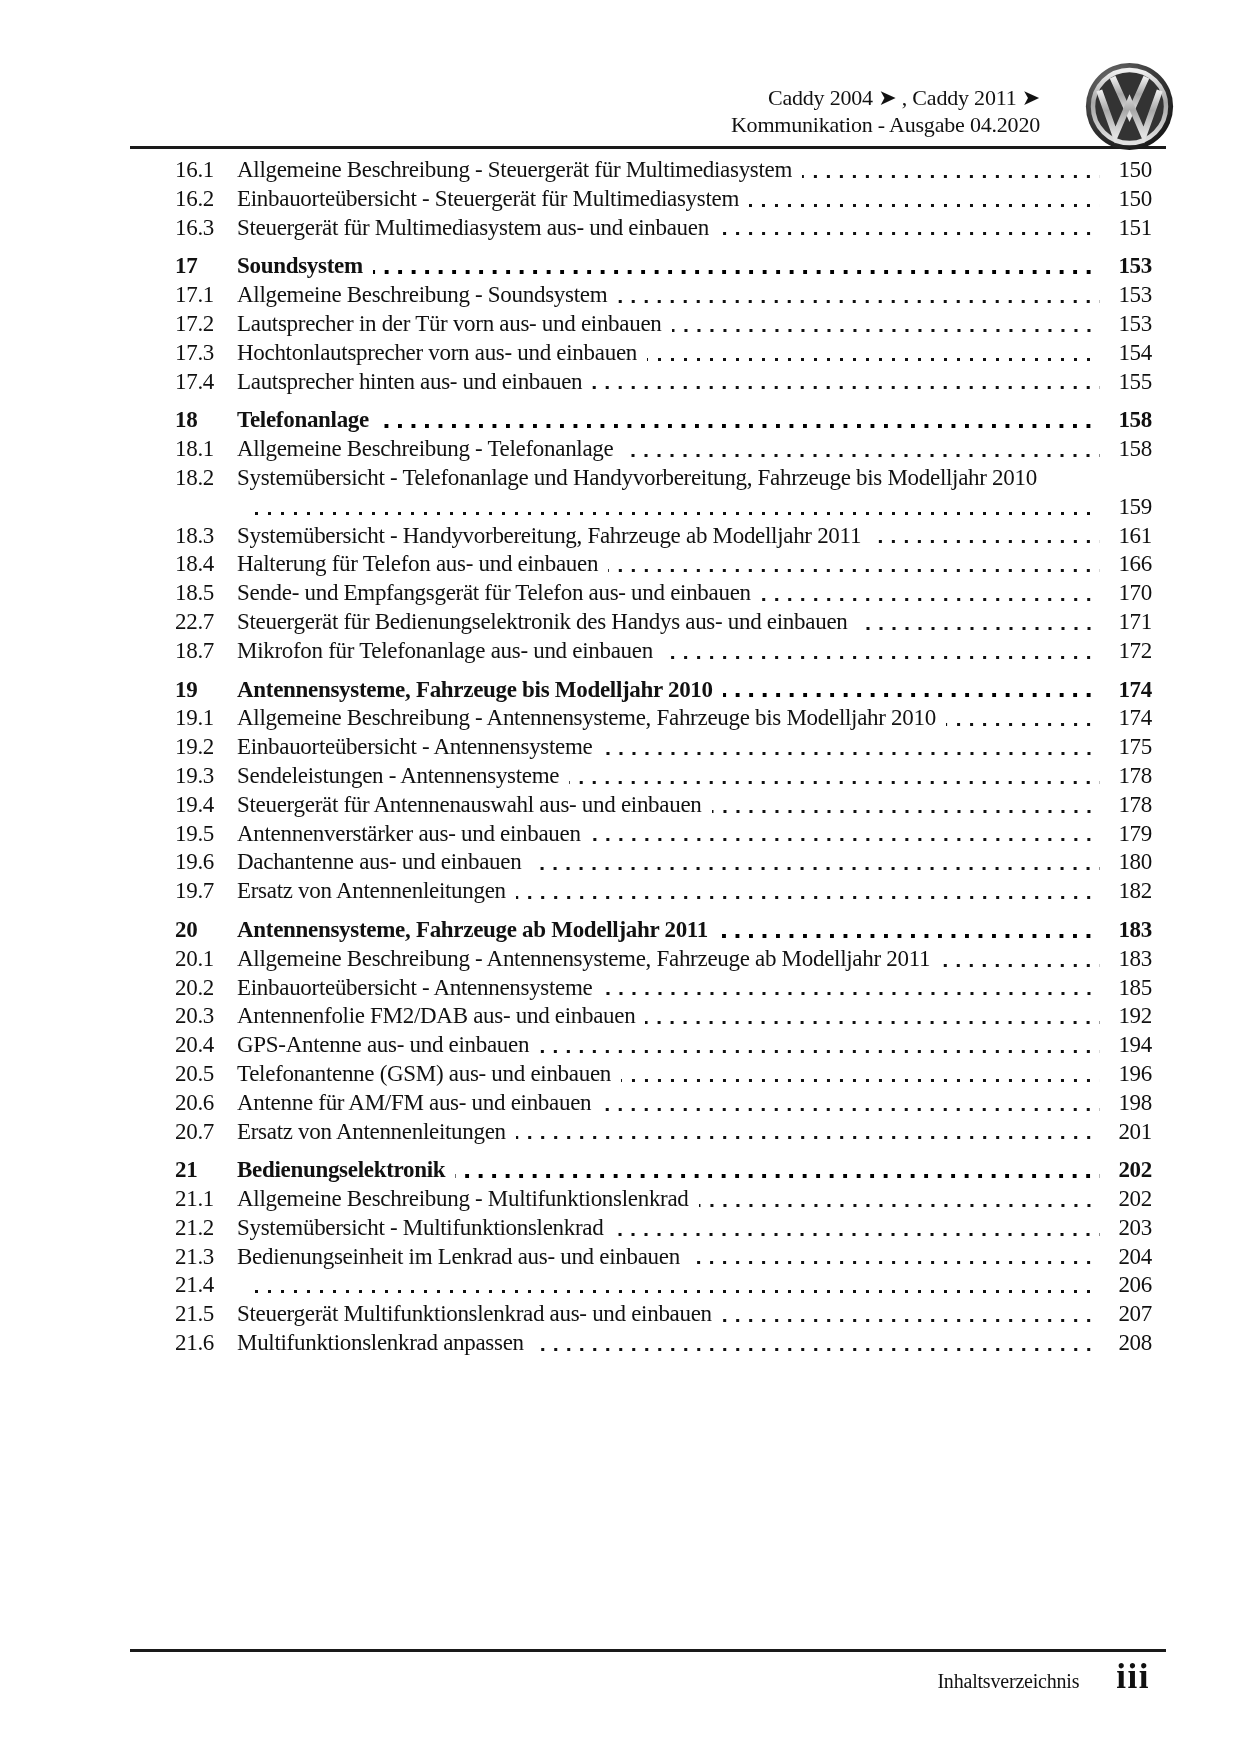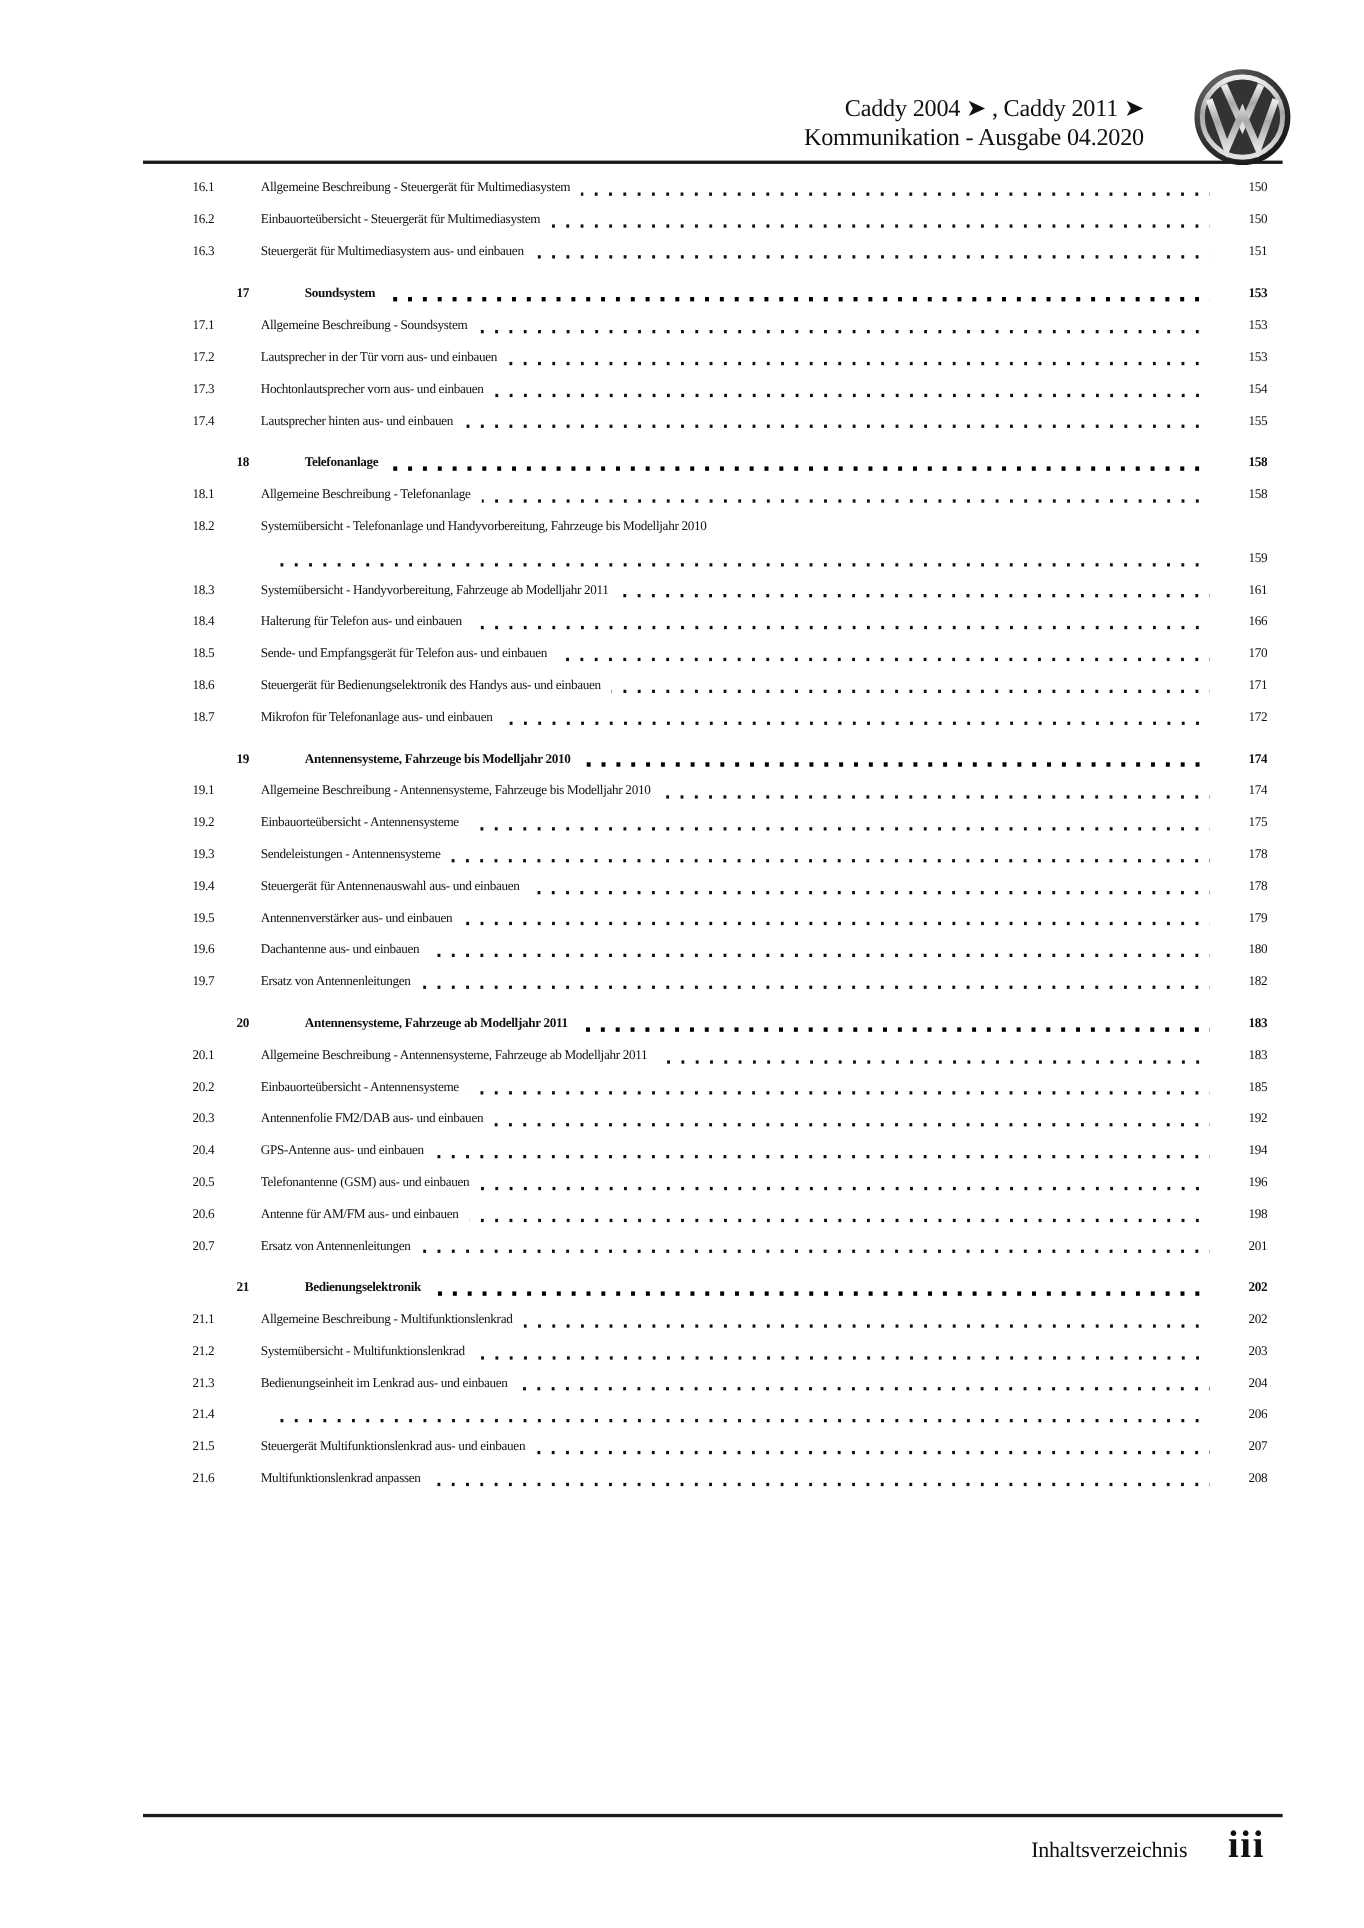--- a/index.html
+++ b/index.html
@@ -11,26 +11,26 @@
 
   
   .header-text {
     position:absolute; top:84px; right:200px; text-align:right;
     font-size:22px; line-height:27px; letter-spacing:-0.2px; white-space:nowrap;
   }
   .header-rule { position:absolute; left:130px; right:74px; top:146px; height:3px; background:#1a1a1a; }
   .vw-logo { position:absolute; left:1085px; top:62px; width:89px; height:89px; z-index:2; }
 
   
-  .toc { position:absolute; left:175px; right:88px; top:156px; font-size:12px; }
+  .toc { position:absolute; left:175px; right:88px; top:156px; font-size:23px; }
   .toc-row {
     display:flex; align-items:baseline; height:28.8px; line-height:28.8px;
     white-space:nowrap; letter-spacing:-0.3px;
   }
-  .toc-row.bold { font-weight:bold; margin-top:10px;margin-left:40px; }
+  .toc-row.bold { font-weight:bold; margin-top:10px; }
   .toc-row .num { width:62px; flex:none; }
   .toc-row .num-spacer { width:62px; flex:none; }
   .toc-row .title { flex:none; }
   .toc-row .dots {
     flex:1 1 auto; min-width:26px; align-self:flex-end;
     margin:0 6px 7px 10px; height:3px;
     background-image:linear-gradient(90deg,#111 0 3px, transparent 3px);
     background-size:13px 3px; background-repeat:repeat-x; background-position:right bottom;
   }
   .toc-row.bold .dots {
@@ -160,21 +160,21 @@
     <span class="dots"></span>
     <span class="page">166</span>
   </div>
       <div class="toc-row">
     <span class="num">18.5</span>
     <span class="title">Sende- und Empfangsgerät für Telefon aus- und einbauen</span>
     <span class="dots"></span>
     <span class="page">170</span>
   </div>
       <div class="toc-row">
-    <span class="num">18.6</span>
+    <span class="num">22.7</span>
     <span class="title">Steuergerät für Bedienungselektronik des Handys aus- und einbauen</span>
     <span class="dots"></span>
     <span class="page">171</span>
   </div>
       <div class="toc-row">
     <span class="num">18.7</span>
     <span class="title">Mikrofon für Telefonanlage aus- und einbauen</span>
     <span class="dots"></span>
     <span class="page">172</span>
   </div>

